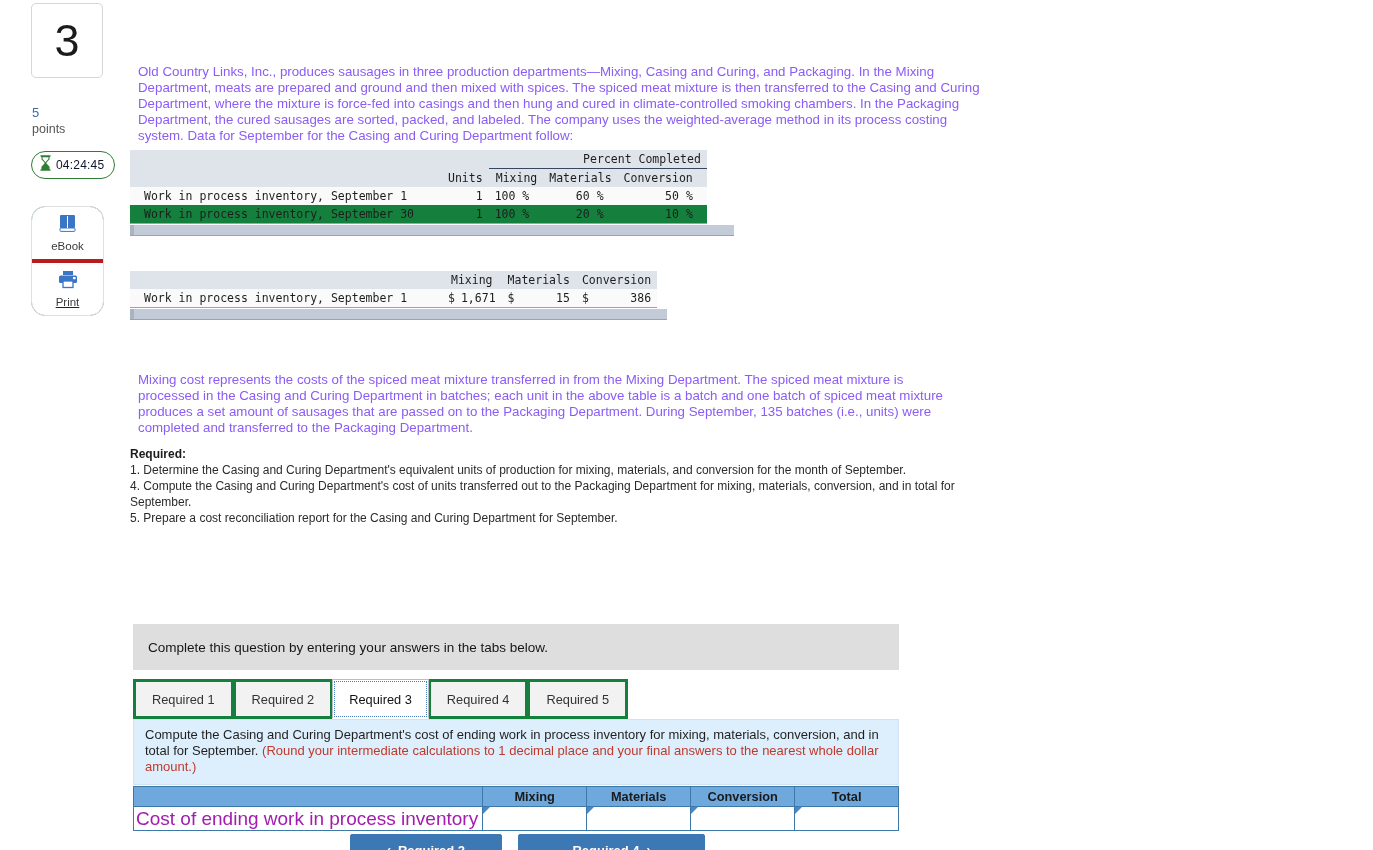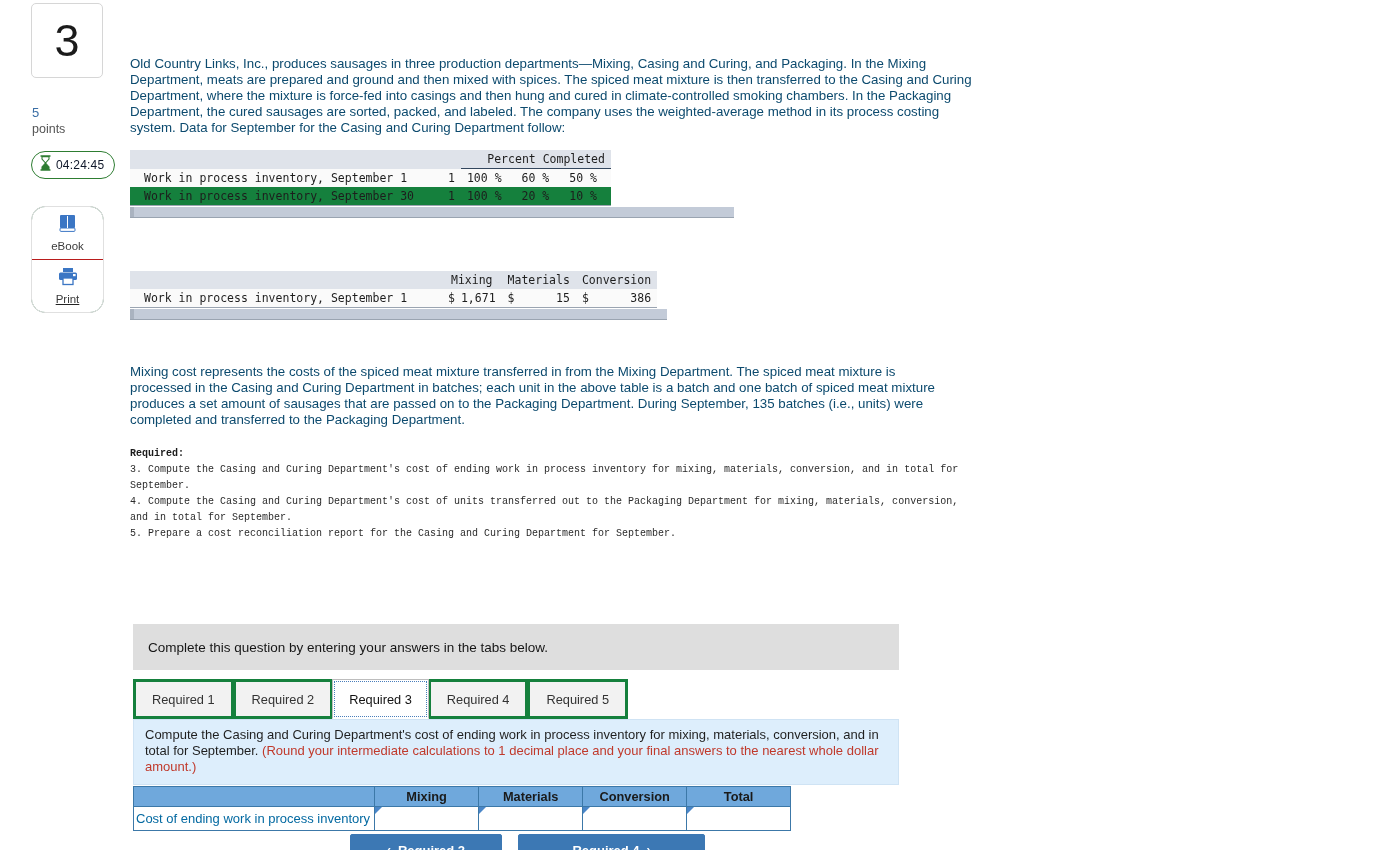--- a/index.html
+++ b/index.html
@@ -88,34 +88,34 @@
   .tool-btn {
     height: 52px;
     display: flex;
     flex-direction: column;
     align-items: center;
     justify-content: center;
     gap: 3px;
     background: #ffffff;
     cursor: pointer;
   }
-  .tool-btn + .tool-btn { border-top: 1px solid #b91c1c; text-decoration: underline; }
+  .tool-btn + .tool-btn { border-top: 4px solid #b91c1c; text-decoration: underline; }
   .tool-lbl { font-size: 11.5px; color: #3b3b3b; }
 
   
   .main {
     position: absolute;
     left: 128px; top: 0;
     width: 1245px;
   }
   p.para {
-    margin: 0;
+    margin: 8px;
     font-size: 13.3px;
     line-height: 16.1px;
-    color: #0c4a6e;
+    color: #8b5cf6;
     width: 845px;
   }
   #intro-para { position: absolute; left: 2px; top: 56px; }
   #mid-para   { position: absolute; left: 2px; top: 364px; width: 825px; }
 
   
   .datatable-wrap { position: absolute; }
   .datatable {
     border-collapse: collapse;
     font-family: "DejaVu Sans Mono", "Liberation Mono", monospace;
@@ -150,24 +150,23 @@
   .scrollband .thumb-edge {
     width: 4px; height: 10px;
     background: #aab3c0;
   }
 
   
   .required-block {
     position: absolute;
     left: 130px; top: 446px;
     width: 845px;
-    font-size: 10px;
+    font-size: 12px;
     line-height: 16.1px;
     color: #2b2b2b;
-    font-family: Liberation Mono, monospace;
   }
   .required-title { font-weight: bold; color: #1b1b1b; }
   .required-item { }
 
   
   .grey-banner {
     position: absolute;
     left: 133px; top: 624px;
     width: 766px;
     height: 46px;
@@ -245,22 +244,22 @@
     border: 1px solid #3c78a8;
     height: 19px;
     padding: 0 6px;
     text-align: center;
   }
   .answer-grid th.corner { width: 212px; }
   .answer-grid th.colh { width: 91px; }
   .answer-grid td.rowlbl {
     border: 1px solid #3c78a8;
     background: #ffffff;
-    font-size: 13px;
-    color: #0369a1;
+    font-size: 19px;
+    color: #a21caf;
     height: 23px;
     padding: 0 4px 0 2px;
     text-align: left;
     white-space: nowrap;
   }
   .answer-grid td.cell {
     border: 1px solid #3c78a8;
     background: #ffffff;
     height: 23px;
     padding: 0;
@@ -362,20 +361,27 @@
   <p class="para" id="intro-para">Old Country Links, Inc., produces sausages in three production departments—Mixing, Casing and Curing, and Packaging. In the Mixing Department, meats are prepared and ground and then mixed with spices. The spiced meat mixture is then transferred to the Casing and Curing Department, where the mixture is force-fed into casings and then hung and cured in climate-controlled smoking chambers. In the Packaging Department, the cured sausages are sorted, packed, and labeled. The company uses the weighted-average method in its process costing system. Data for September for the Casing and Curing Department follow:</p>
 
   <div class="datatable-wrap" style="left:2px; top:150px;">
     <table class="datatable">
       <thead>
         <tr class="hdr-row">
           <td style="width:300px;"></td>
           <td></td>
           <td class="spanhdr" colspan="3">Percent Completed</td>
         </tr>
+        <tr class="hdr-row2">
+          <td></td>
+          <td>Units</td>
+          <td>Mixing</td>
+          <td>Materials</td>
+          <td style="padding-right:14px;">Conversion</td>
+        </tr>
       </thead>
       <tbody>
         <tr>
           <td class="lbl">Work in process inventory, September 1</td>
           <td class="num">1</td>
           <td class="pct">100 %</td>
           <td class="pct">60 %</td>
           <td class="pct">50 %</td>
         </tr>
         <tr class="alt">
@@ -417,21 +423,21 @@
     <div class="scrollband" style="width:537px;">
       <div class="thumb-edge"></div>
     </div>
   </div>
 
   <p class="para" id="mid-para">Mixing cost represents the costs of the spiced meat mixture transferred in from the Mixing Department. The spiced meat mixture is processed in the Casing and Curing Department in batches; each unit in the above table is a batch and one batch of spiced meat mixture produces a set amount of sausages that are passed on to the Packaging Department. During September, 135 batches (i.e., units) were completed and transferred to the Packaging Department.</p>
 </div>
 
 <div class="required-block">
   <div class="required-title">Required:</div>
-  <div class="required-item">3. Compute the Casing and Curing Department's cost of ending work in process inventory for mixing, materials, conversion, and in total for September.</div>
+  <div class="required-item">1. Determine the Casing and Curing Department's equivalent units of production for mixing, materials, and conversion for the month of September.</div>
   <div class="required-item">4. Compute the Casing and Curing Department's cost of units transferred out to the Packaging Department for mixing, materials, conversion, and in total for September.</div>
   <div class="required-item">5. Prepare a cost reconciliation report for the Casing and Curing Department for September.</div>
 </div>
 
 <div class="grey-banner">
   <span>Complete this question by entering your answers in the tabs below.</span>
 </div>
 
 <div class="tabrow">
   <div class="tab">Required 1</div>

